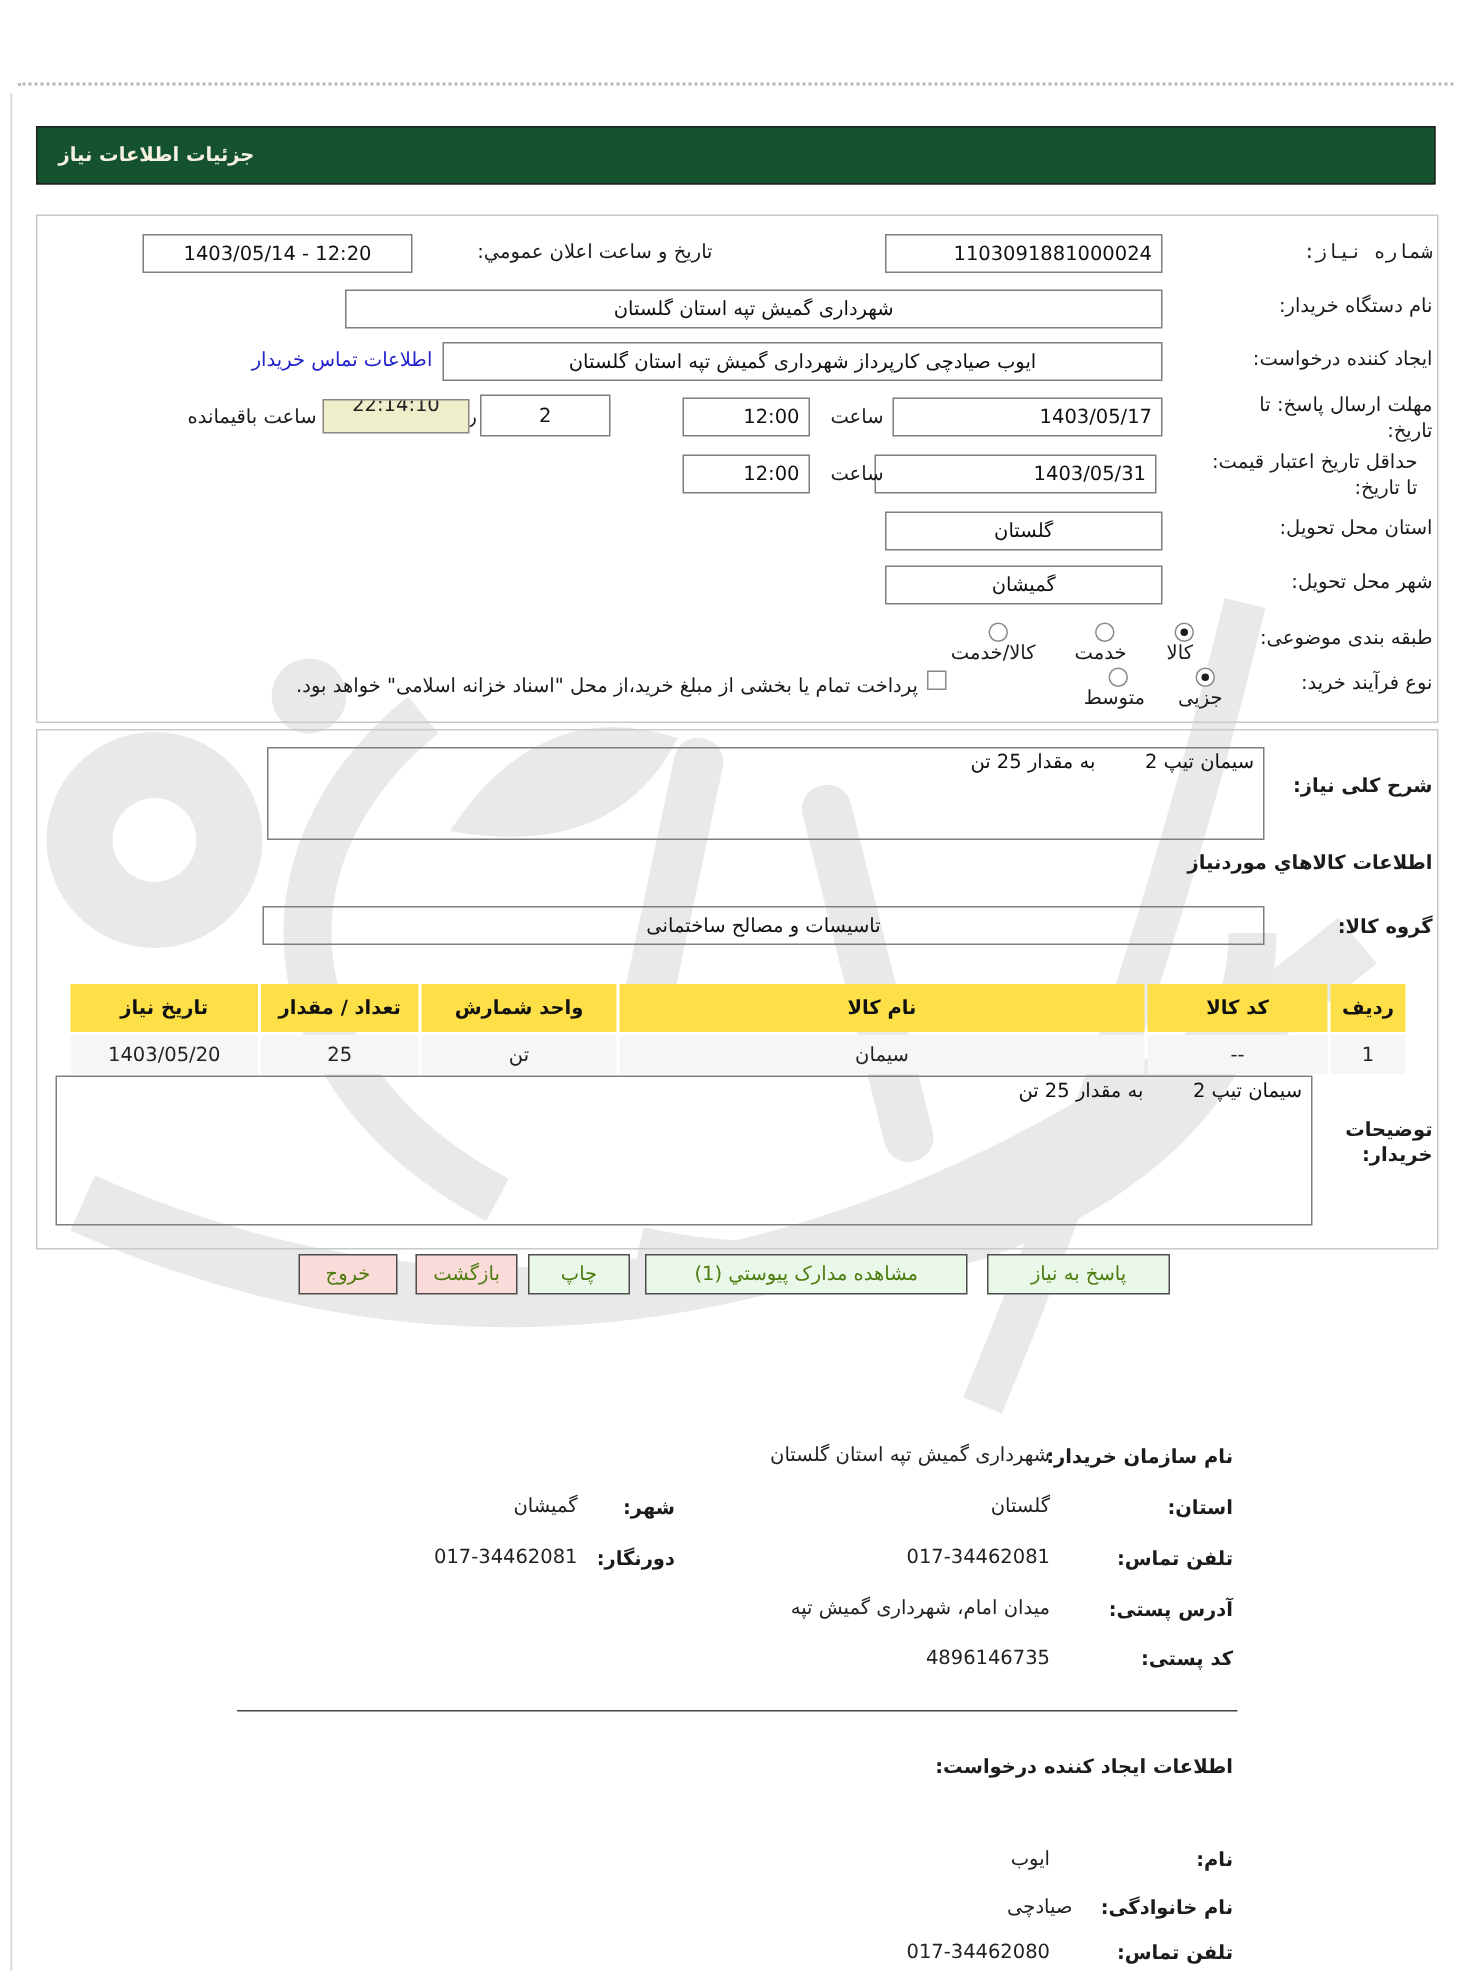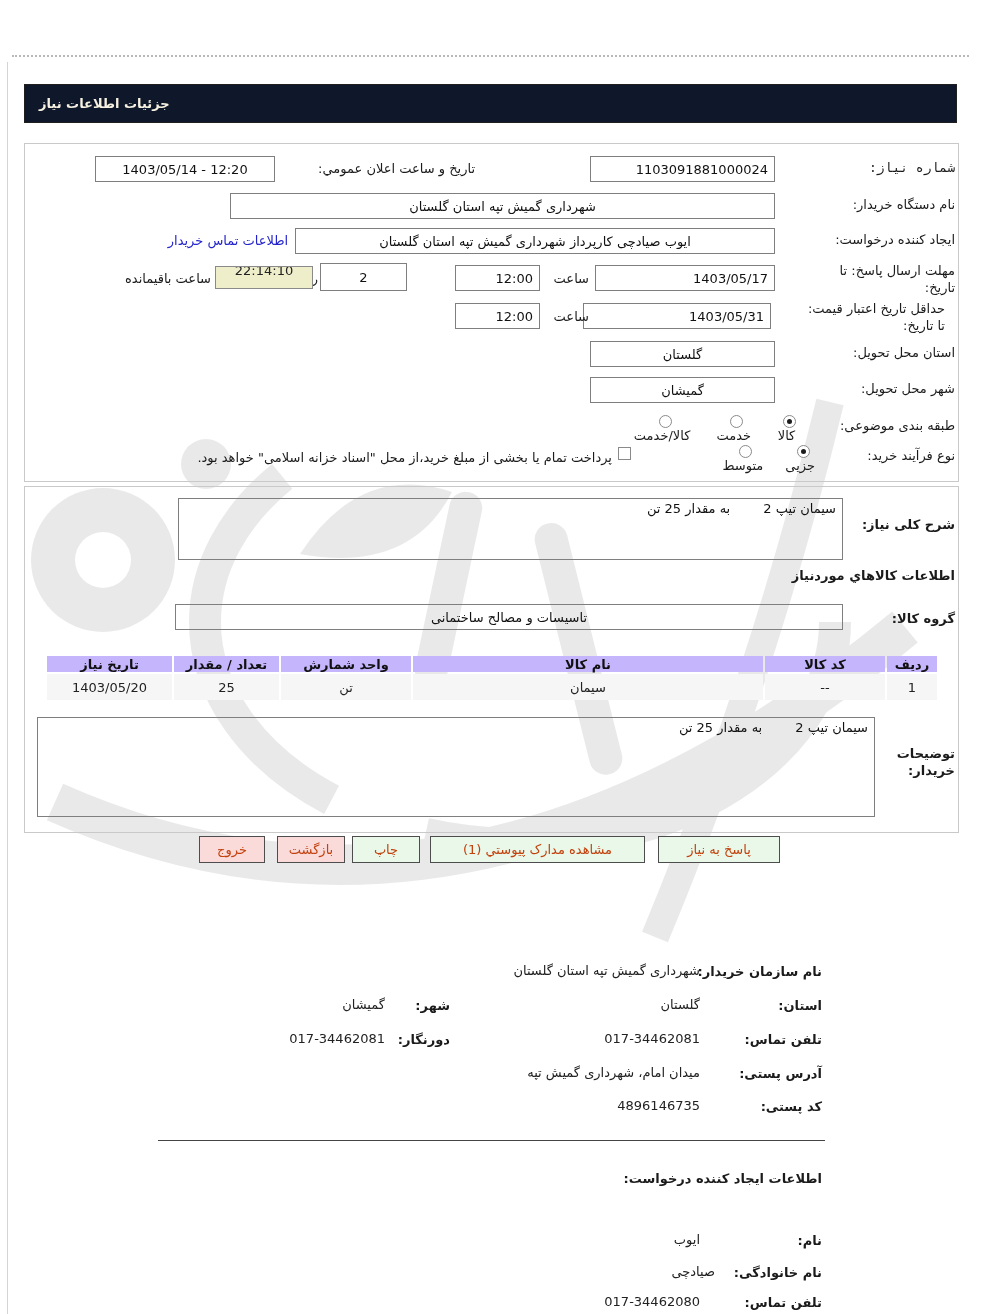--- a/index.html
+++ b/index.html
@@ -5,21 +5,21 @@
   html,body{margin:0;padding:0;background:#fff;}
   .page{
     position:relative;width:981px;height:1314px;overflow:hidden;background:#fff;
     font-family:"DejaVu Sans","Liberation Sans",sans-serif;font-size:13px;color:#1b1b1b;
   }
   .lbl{position:absolute;direction:rtl;text-align:right;line-height:17px;}
   .bold{font-weight:bold;}
   .nowrap{white-space:nowrap;}
   .grp{position:absolute;border:1px solid #c9c9c9;background:transparent;}
   .bar{
-    position:absolute;background:#0f172a;border:1px solid #1f1f1f;color:#f7f1e1;
+    position:absolute;background:#14532d;border:1px solid #1f1f1f;color:#f7f1e1;
     font-weight:bold;display:flex;align-items:center;justify-content:flex-end;
     padding:0 14px;box-sizing:border-box;direction:rtl;font-size:13px;
   }
   .box{
     position:absolute;border:1px solid #7f7f7f;background:transparent;box-sizing:border-box;
     font-family:"DejaVu Sans","Liberation Sans",sans-serif;font-size:13px;color:#111;
     padding:0 6px;outline:none;
   }
   input.box{height:26px;}
   textarea.box{resize:none;padding:2px 6px;line-height:16px;}
@@ -42,29 +42,29 @@
   }
   .radio.checked::after{
     content:"";position:absolute;left:3px;top:3px;width:5px;height:5px;border-radius:50%;background:#1c1c1c;
   }
   .checkbox{
     position:absolute;width:13px;height:13px;border:1px solid #8a8a8a;background:#fff;box-sizing:border-box;
   }
   .btn{
     position:absolute;height:27px;border:1px solid #4d4d4d;box-sizing:border-box;cursor:pointer;
     display:flex;align-items:center;justify-content:center;direction:rtl;
-    font-family:"DejaVu Sans","Liberation Sans",sans-serif;font-size:13px;color:#c2410c;padding:0 6px;
+    font-family:"DejaVu Sans","Liberation Sans",sans-serif;font-size:13px;color:#4d7c0f;padding:0 6px;
   }
   .btn.green{background:#e9f8e9;}
   .btn.pink{background:#fbdada;}
   table.goods{
     position:absolute;left:45px;top:654px;width:890px;border-collapse:separate;border-spacing:2px;
     direction:rtl;font-size:13px;table-layout:fixed;
   }
-  table.goods th{background:#c4b5fd;color:#111;font-weight:bold;height:16px;text-align:center;padding:0 4px;}
+  table.goods th{background:#fde047;color:#111;font-weight:bold;height:32px;text-align:center;padding:0 4px;}
   table.goods td{background:#f6f6f6;color:#222;height:26px;text-align:center;padding:0 4px;}
   .topline{position:absolute;left:12px;top:55px;width:957px;border-top:2px dotted #b8b8b8;}
   .vline{position:absolute;left:7px;top:62px;width:1px;height:1252px;background:#d4d4d4;}
   .sep{position:absolute;left:158px;top:1140px;width:667px;border-top:1px solid #444;}
   .val{position:absolute;direction:rtl;text-align:right;color:#222;}
   .watermark{position:absolute;left:0;top:372px;pointer-events:none;opacity:.42;}
 </style>
 </head>
 <body>
 

